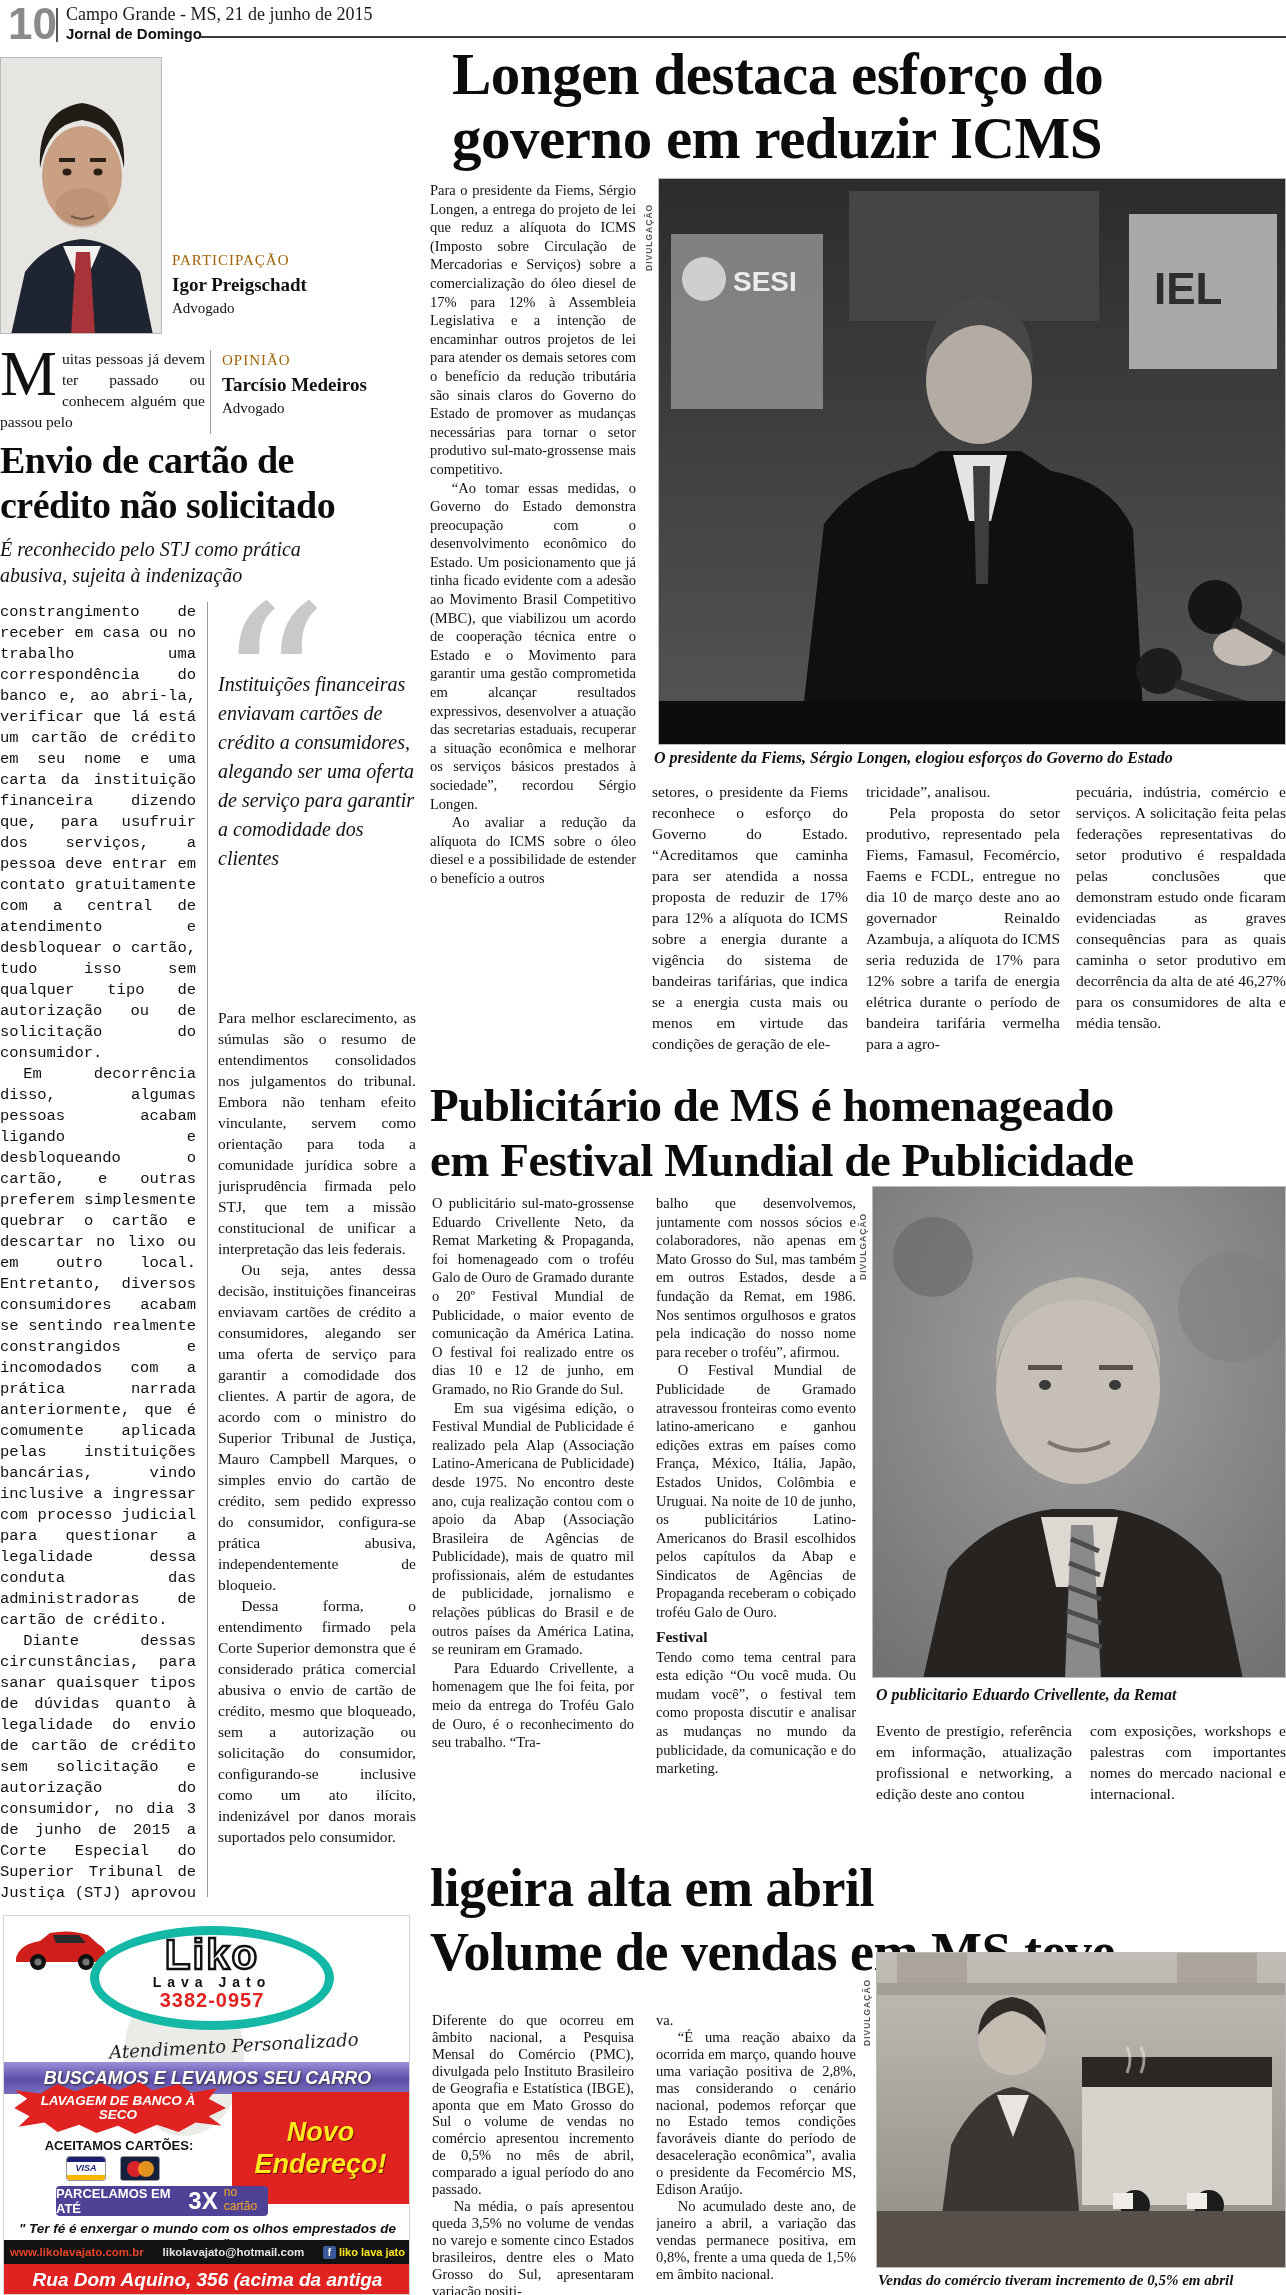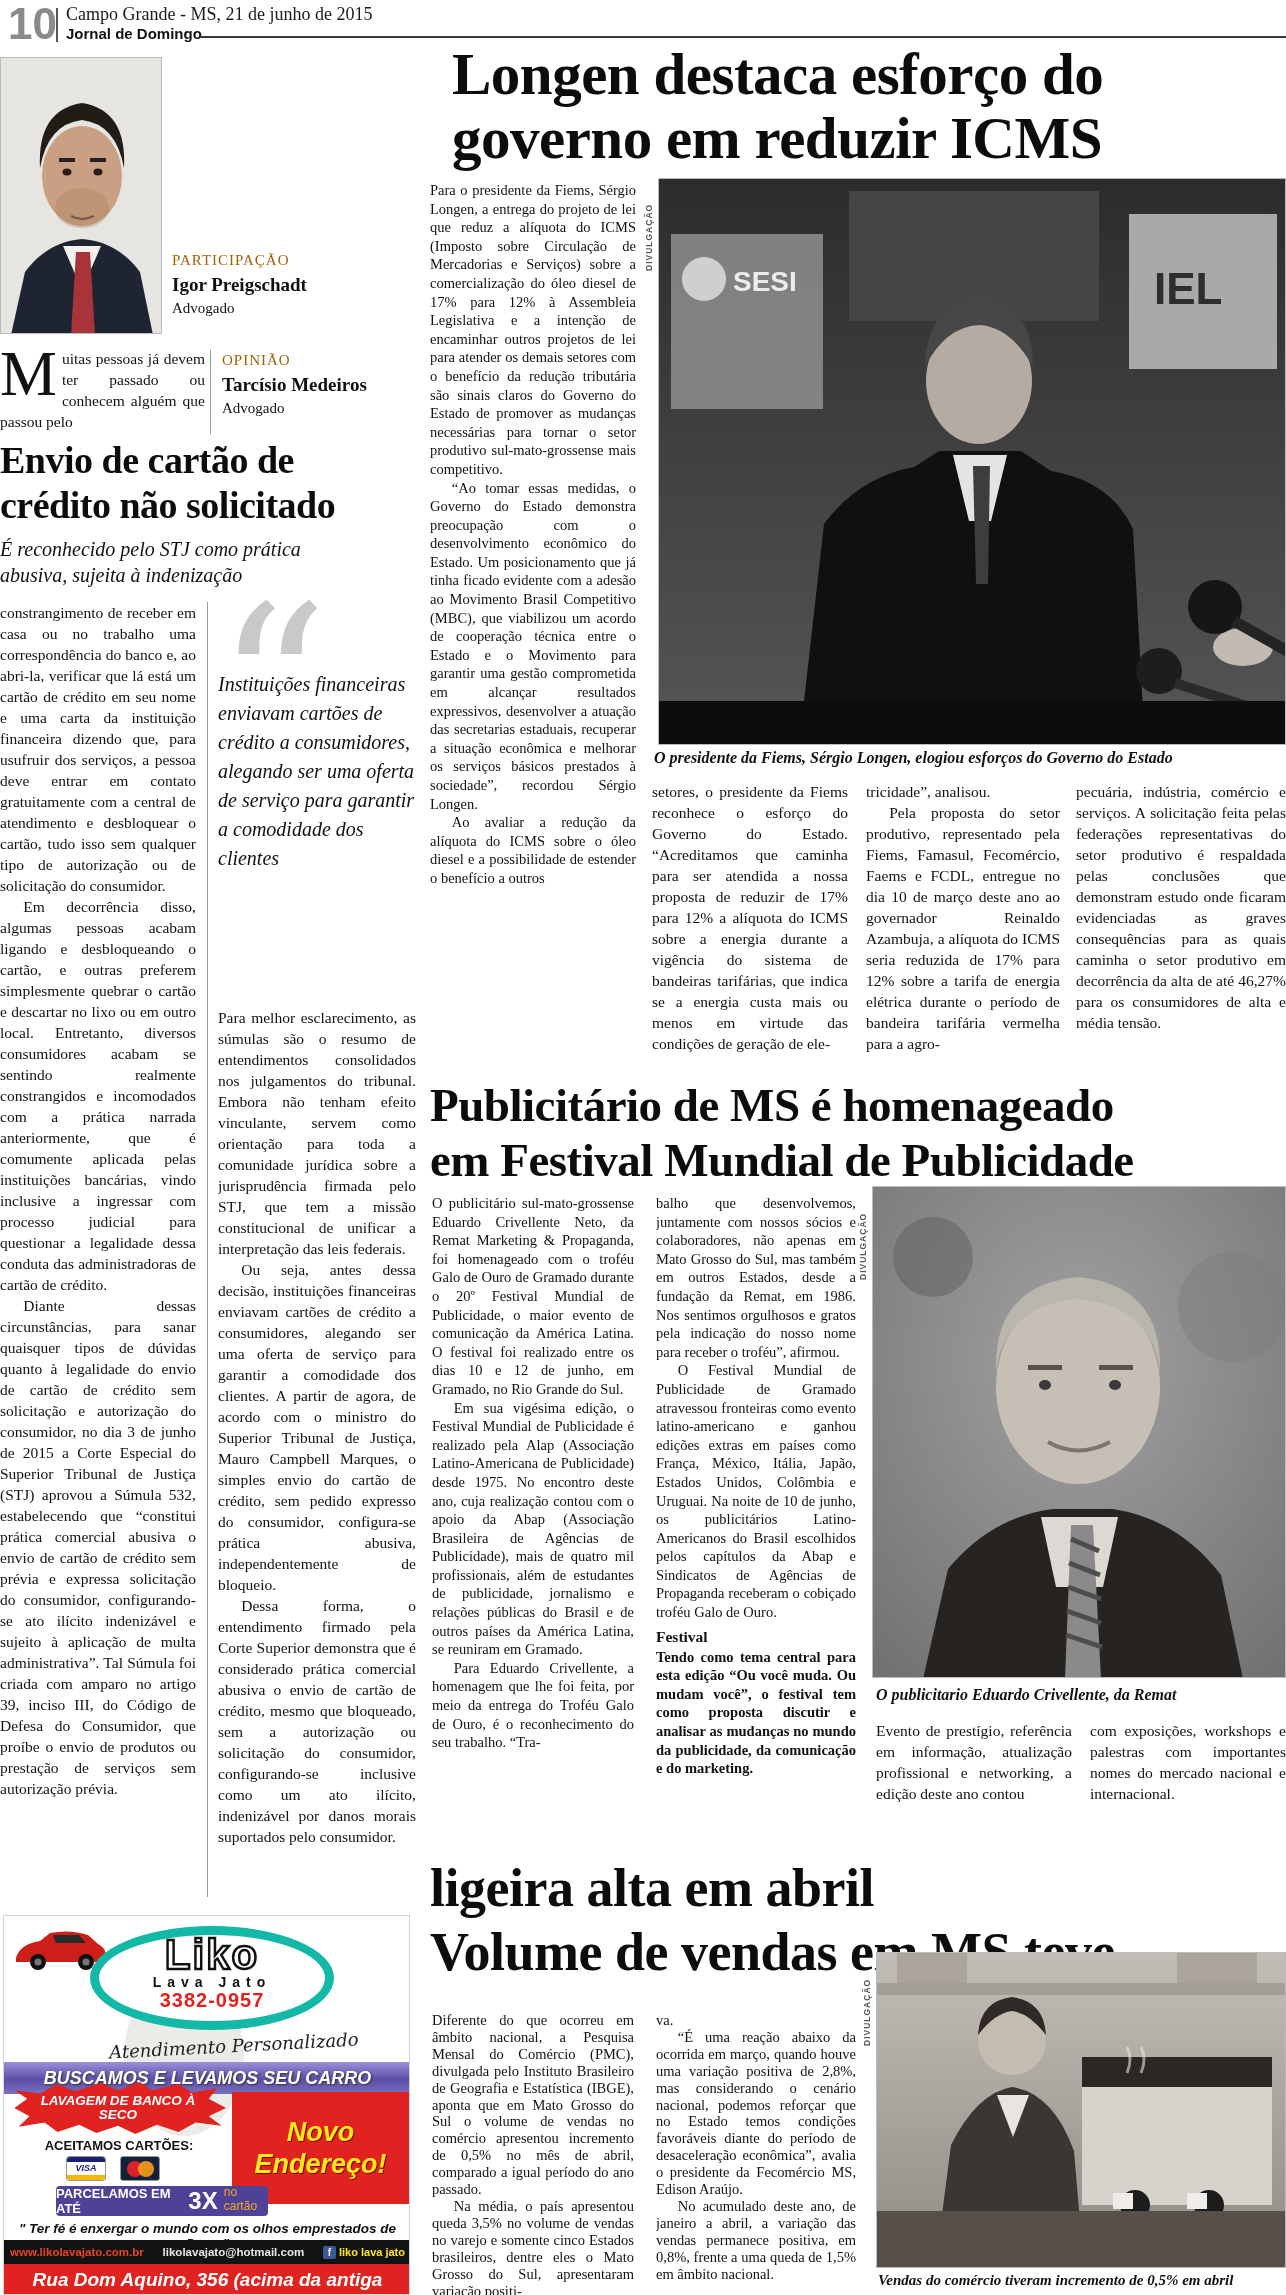--- a/index.html
+++ b/index.html
@@ -131,21 +131,21 @@
   <div class="abs seclabel" style="left:222px;top:352px;">OPINIÃO</div>
   <div class="abs contribname" style="left:222px;top:374px;">Tarcísio Medeiros</div>
   <div class="abs contribrole" style="left:222px;top:400px;">Advogado</div>
 
   <div class="abs hl hl-envio" style="left:0px;top:438px;width:430px;">
     <div>Envio de cartão de</div>
     <div>crédito não solicitado</div>
   </div>
   <div class="abs subtitle" style="left:0px;top:536px;width:372px;">É reconhecido pelo STJ como prática abusiva, sujeita à indenização</div>
 
-  <div class="abs bodytxt" style="left:0px;top:602px;width:196px;height:1300px;">
+  <div class="abs bodytxt" style="left:0px;top:602px;width:196px;height:1300px;font-family:Liberation Mono, monospace;">
       <p>constrangimento de receber em casa ou no trabalho uma correspondência do banco e, ao abri-la, verificar que lá está um cartão de crédito em seu nome e uma carta da instituição financeira dizendo que, para usufruir dos serviços, a pessoa deve entrar em contato gratuitamente com a central de atendimento e desbloquear o cartão, tudo isso sem qualquer tipo de autorização ou de solicitação do consumidor.</p>
       <p>Em decorrência disso, algumas pessoas acabam ligando e desbloqueando o cartão, e outras preferem simplesmente quebrar o cartão e descartar no lixo ou em outro local. Entretanto, diversos consumidores acabam se sentindo realmente constrangidos e incomodados com a prática narrada anteriormente, que é comumente aplicada pelas instituições bancárias, vindo inclusive a ingressar com processo judicial para questionar a legalidade dessa conduta das administradoras de cartão de crédito.</p>
       <p>Diante dessas circunstâncias, para sanar quaisquer tipos de dúvidas quanto à legalidade do envio de cartão de crédito sem solicitação e autorização do consumidor, no dia 3 de junho de 2015 a Corte Especial do Superior Tribunal de Justiça (STJ) aprovou a Súmula 532, estabelecendo que “constitui prática comercial abusiva o envio de cartão de crédito sem prévia e expressa solicitação do consumidor, configurando-se ato ilícito indenizável e sujeito à aplicação de multa administrativa”. Tal Súmula foi criada com amparo no artigo 39, inciso III, do Código de Defesa do Consumidor, que proíbe o envio de produtos ou prestação de serviços sem autorização prévia.</p>
     </div>
   <div class="abs vrule" style="left:207px;top:602px;height:1295px;"></div>
 
   <div class="abs" style="left:218px;top:602px;width:198px;">
     <div class="quoteblock">
       <div class="bigquote">“</div>
       <div class="quotetext">Instituições financeiras enviavam cartões de crédito a consumidores, alegando ser uma oferta de serviço para garantir a comodidade dos clientes</div>
@@ -221,21 +221,21 @@
       <p>Em sua vigésima edição, o Festival Mundial de Publicidade é realizado pela Alap (Associação Latino-Americana de Publicidade) desde 1975. No encontro deste ano, cuja realização contou com o apoio da Abap (Associação Brasileira de Agências de Publicidade), mais de quatro mil profissionais, além de estudantes de publicidade, jornalismo e relações públicas do Brasil e de outros países da América Latina, se reuniram em Gramado.</p>
       <p>Para Eduardo Crivellente, a homenagem que lhe foi feita, por meio da entrega do Troféu Galo de Ouro, é o reconhecimento do seu trabalho. “Tra-</p>
     </div>
 
   <div class="abs" style="left:656px;top:1194px;width:200px;height:660px;overflow:hidden;">
     <div class="bodytxt tight" style="width:200px;">
         <p>balho que desenvolvemos, juntamente com nossos sócios e colaboradores, não apenas em Mato Grosso do Sul, mas também em outros Estados, desde a fundação da Remat, em 1986. Nos sentimos orgulhosos e gratos pela indicação do nosso nome para receber o troféu”, afirmou.</p>
         <p>O Festival Mundial de Publicidade de Gramado atravessou fronteiras como evento latino-americano e ganhou edições extras em países como França, México, Itália, Japão, Estados Unidos, Colômbia e Uruguai. Na noite de 10 de junho, os publicitários Latino-Americanos do Brasil escolhidos pelos capítulos da Abap e Sindicatos de Agências de Propaganda receberam o cobiçado troféu Galo de Ouro.</p>
       </div>
     <div class="subhead">Festival</div>
-    <div class="bodytxt tight" style="width:200px;font-weight:bold;">
+    <div class="bodytxt tight" style="width:200px;">
         <p>Tendo como tema central para esta edição “Ou você muda. Ou mudam você”, o festival tem como proposta discutir e analisar as mudanças no mundo da publicidade, da comunicação e do marketing.</p>
       </div>
   </div>
 
   <div class="abs credit" style="left:858px;top:1190px;height:90px;">DIVULGAÇÃO</div>
 
   <div class="abs photo" style="left:872px;top:1186px;width:414px;height:492px;">
     <svg width="414" height="492" viewBox="0 0 414 492">
       <defs>
         <radialGradient id="g2" cx="0.5" cy="0.35" r="0.9">

